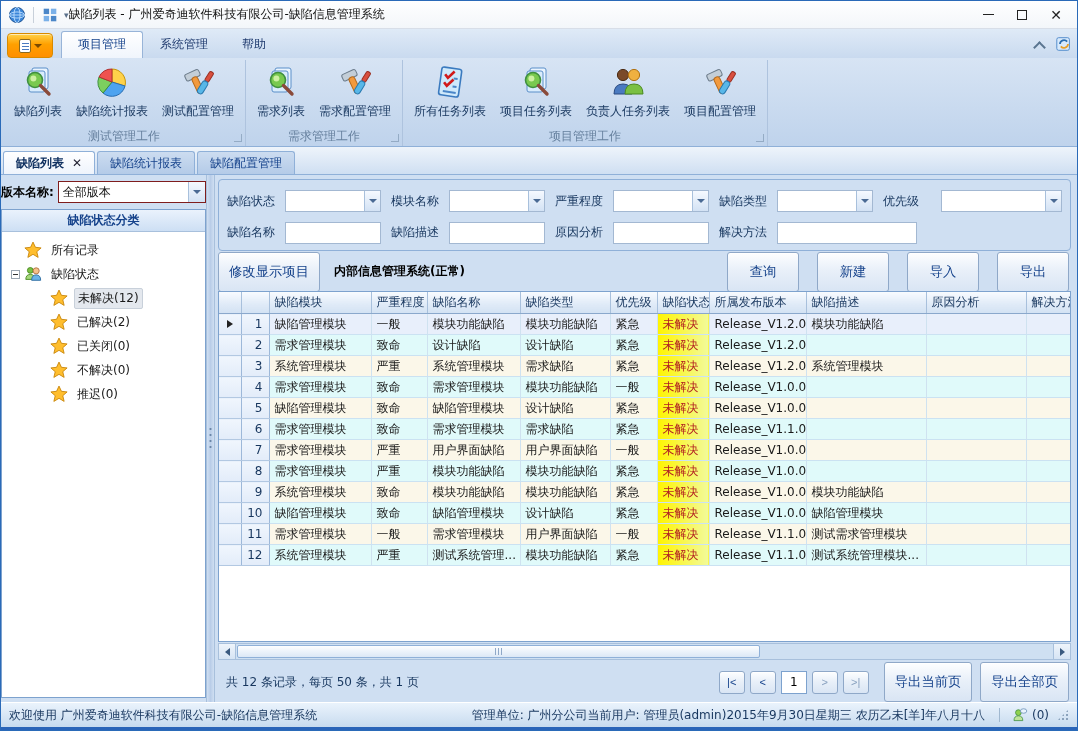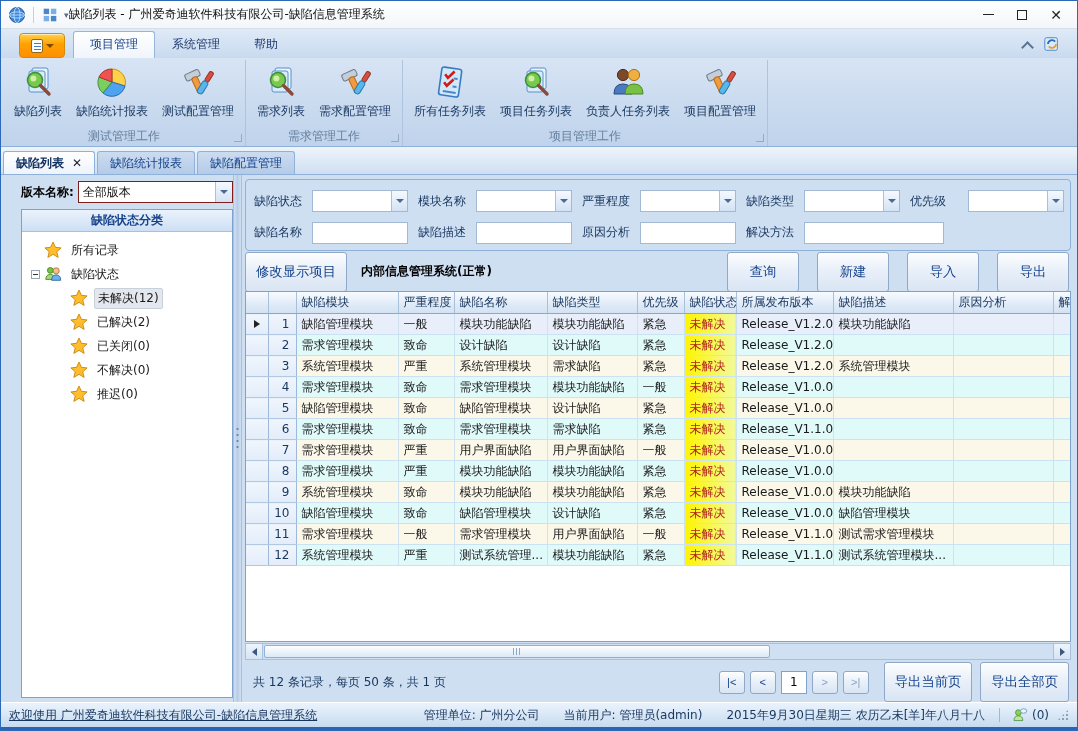--- a/index.html
+++ b/index.html
@@ -14,21 +14,21 @@
   .tsep { width: 1px; height: 16px; background: #c8d0da; margin: 0 4px; }
   .qat-caret { font-size: 9px; color: #6a7populate285a8; color: #5a708a; margin-left: 2px; }
   .title-text { flex: 1; text-align: left; font-size: 12px; color: #111; white-space: nowrap; overflow: hidden; }
   .win-controls { display: flex; align-items: center; }
   .win-btn { width: 34px; height: 22px; display: flex; align-items: center; justify-content: center; color: #222; cursor: default; }
   .win-btn .min-glyph { width: 11px; height: 0; border-bottom: 1px solid #222; display: block; }
   .win-btn .max-glyph { width: 10px; height: 10px; border: 1px solid #222; display: block; }
   .win-btn .close-glyph { font-size: 14px; line-height: 1; }
 
   
-  .ribbon-tabs { height: 29px; background: linear-gradient(#dfeaf7,#c9daef); display: flex; align-items: flex-end; padding: 0 16px; }
+  .ribbon-tabs { height: 29px; background: linear-gradient(#dfeaf7,#c9daef); display: flex; align-items: flex-end; padding: 0 4px; }
   .app-btn { width: 46px; height: 25px; margin: 0 8px 0 2px; border-radius: 4px; background: linear-gradient(#ffd24a,#ffa000 45%,#ff8f00); border: 1px solid #d88a00; display: flex; align-items: center; justify-content: center; gap: 3px; box-shadow: inset 0 1px 0 rgba(255,255,255,.6); }
   .app-btn .doc-glyph { width: 12px; height: 14px; background: #fff; border: 1px solid #8a6a20; border-radius: 2px; position: relative; }
   .app-btn .doc-glyph::after { content:""; position: absolute; left: 2px; top: 3px; width: 7px; height: 1px; background:#4a7ac0; box-shadow: 0 3px 0 #4a7ac0, 0 6px 0 #4a7ac0; }
   .app-btn .caret { width: 0; height: 0; border-left: 4px solid transparent; border-right: 4px solid transparent; border-top: 4px solid #7a4a00; }
   .rtab { padding: 4px 16px 5px; color: #1f3a6e; cursor: default; border: 1px solid transparent; border-bottom: none; }
   .rtab.active { background: linear-gradient(#ffffff,#f0f5fc); border-color: #98b4d8; border-radius: 3px 3px 0 0; color: #15428b; }
   .rtabs-right { margin-left: auto; display: flex; align-items: center; gap: 10px; padding-bottom: 5px; }
   .chev-up { width: 10px; height: 6px; position: relative; }
   .chev-up::before { content:""; position:absolute; left:0; top:2px; width:7px; height:7px; border-left:2px solid #5a7590; border-top:2px solid #5a7590; transform: rotate(45deg); }
   .rtabs-right svg { display:block; }
@@ -46,21 +46,21 @@
 
   
   .doc-tab-strip { height: 27px; background: linear-gradient(#eef4fb,#cfdff2); display: flex; align-items: flex-end; padding: 3px 2px 0 2px; gap: 2px; }
   .dtab { height: 23px; padding: 4px 12px; background: linear-gradient(#ccdcf0,#b4cbe8); border: 1px solid #8fb0d8; border-bottom: none; border-radius: 3px 3px 0 0; color: #15428b; display: flex; align-items: center; gap: 8px; cursor: default; }
   .dtab.active { background: linear-gradient(#ffffff,#eef4fc); font-weight: bold; color: #0f3060; }
   .dtab .close-x { font-weight: bold; color: #223; font-size: 12px; line-height: 1; }
 
   
   .main { flex: 1; display: flex; border-top: 1px solid #8fb0d8; background: #cfdff2; min-height: 0; }
 
-  .sidebar { width: 232px; display: flex; flex-direction: column; padding: 4px 0 4px 20px; }
+  .sidebar { width: 205px; display: flex; flex-direction: column; padding: 4px 0 4px 0; }
   .version-row { display: flex; align-items: center; height: 26px; margin-bottom: 4px; }
   .version-label { font-weight: bold; color: #000; margin-right: 4px; white-space: nowrap; }
   .combo { flex: 1; height: 22px; background: #fff; border: 1px solid #7f1d1d; display: flex; align-items: center; }
   .combo-value { flex: 1; padding: 0 4px; color: #111; white-space: nowrap; overflow: hidden; }
   .combo-arrow { width: 17px; height: 100%; background: linear-gradient(#f5f9ff,#d3e2f4); border-left: 1px solid #a8c0dc; display: flex; align-items: center; justify-content: center; }
   .combo-arrow::after { content:""; width:0; height:0; border-left:4px solid transparent; border-right:4px solid transparent; border-top:4px solid #4a6a94; }
   .side-panel { flex: 1; border: 1px solid #7da2ce; background: #fff; display: flex; flex-direction: column; min-height: 0; }
   .side-panel-header { height: 22px; background: linear-gradient(#eaf2fc,#cddff4); border-bottom: 1px solid #a8c0dc; color: #15428b; font-weight: bold; display: flex; align-items: center; justify-content: center; }
   .tree { flex: 1; padding: 6px 2px; overflow: hidden; position: relative; }
   .tree-item { height: 24px; display: flex; align-items: center; cursor: default; white-space: nowrap; }
@@ -124,22 +124,22 @@
   
   .pager { flex: 1; display: flex; align-items: center; padding: 2px 2px 0 8px; }
   .pager-summary { color: #17365e; flex: 1; white-space: nowrap; }
   .pg-btn { width: 26px; height: 23px; padding: 0; margin-right: 5px; font-size: 11px; }
   .pg-btn.dim { color: #8aa2c0; }
   .page-input { width: 26px; height: 23px; border: 1px solid #7da2ce; text-align: center; font-family: inherit; font-size: 12px; margin-right: 5px; background: #fff; }
   .export-btns { display: flex; gap: 8px; margin-left: 10px; }
 
   
   .statusbar { height: 28px; background: linear-gradient(#eaf3fc,#cfe0f2 70%,#c2d6ec); border-top: 1px solid #ffffff; box-shadow: inset 0 -3px 0 #2a64b8; display: flex; align-items: center; padding: 0 8px 3px 8px; color: #17365e; }
-  .sb-left { flex: 1; white-space: nowrap; overflow: hidden; text-decoration: underline; }
-  .sb-item { margin-left: 24px; white-space: nowrap; }
+  .sb-left { flex: 1; white-space: nowrap; overflow: hidden; }
+  .sb-item { margin-left: 0; white-space: nowrap; }
   .sb-divider { width: 1px; height: 14px; background: #a0b8d0; margin-left: 14px; }
   .sb-msg { display: flex; align-items: center; gap: 4px; margin-left: 12px; }
   .sb-msg svg { display: block; }
   .resize-grip { width: 12px; height: 12px; margin-left: 8px; background-image: radial-gradient(circle, #8aa2bc 1.2px, transparent 1.4px); background-size: 4px 4px; background-position: bottom right; clip-path: polygon(100% 0, 100% 100%, 0 100%); }
 </style>
 </head>
 <body>
 
 <div class="window">
 

